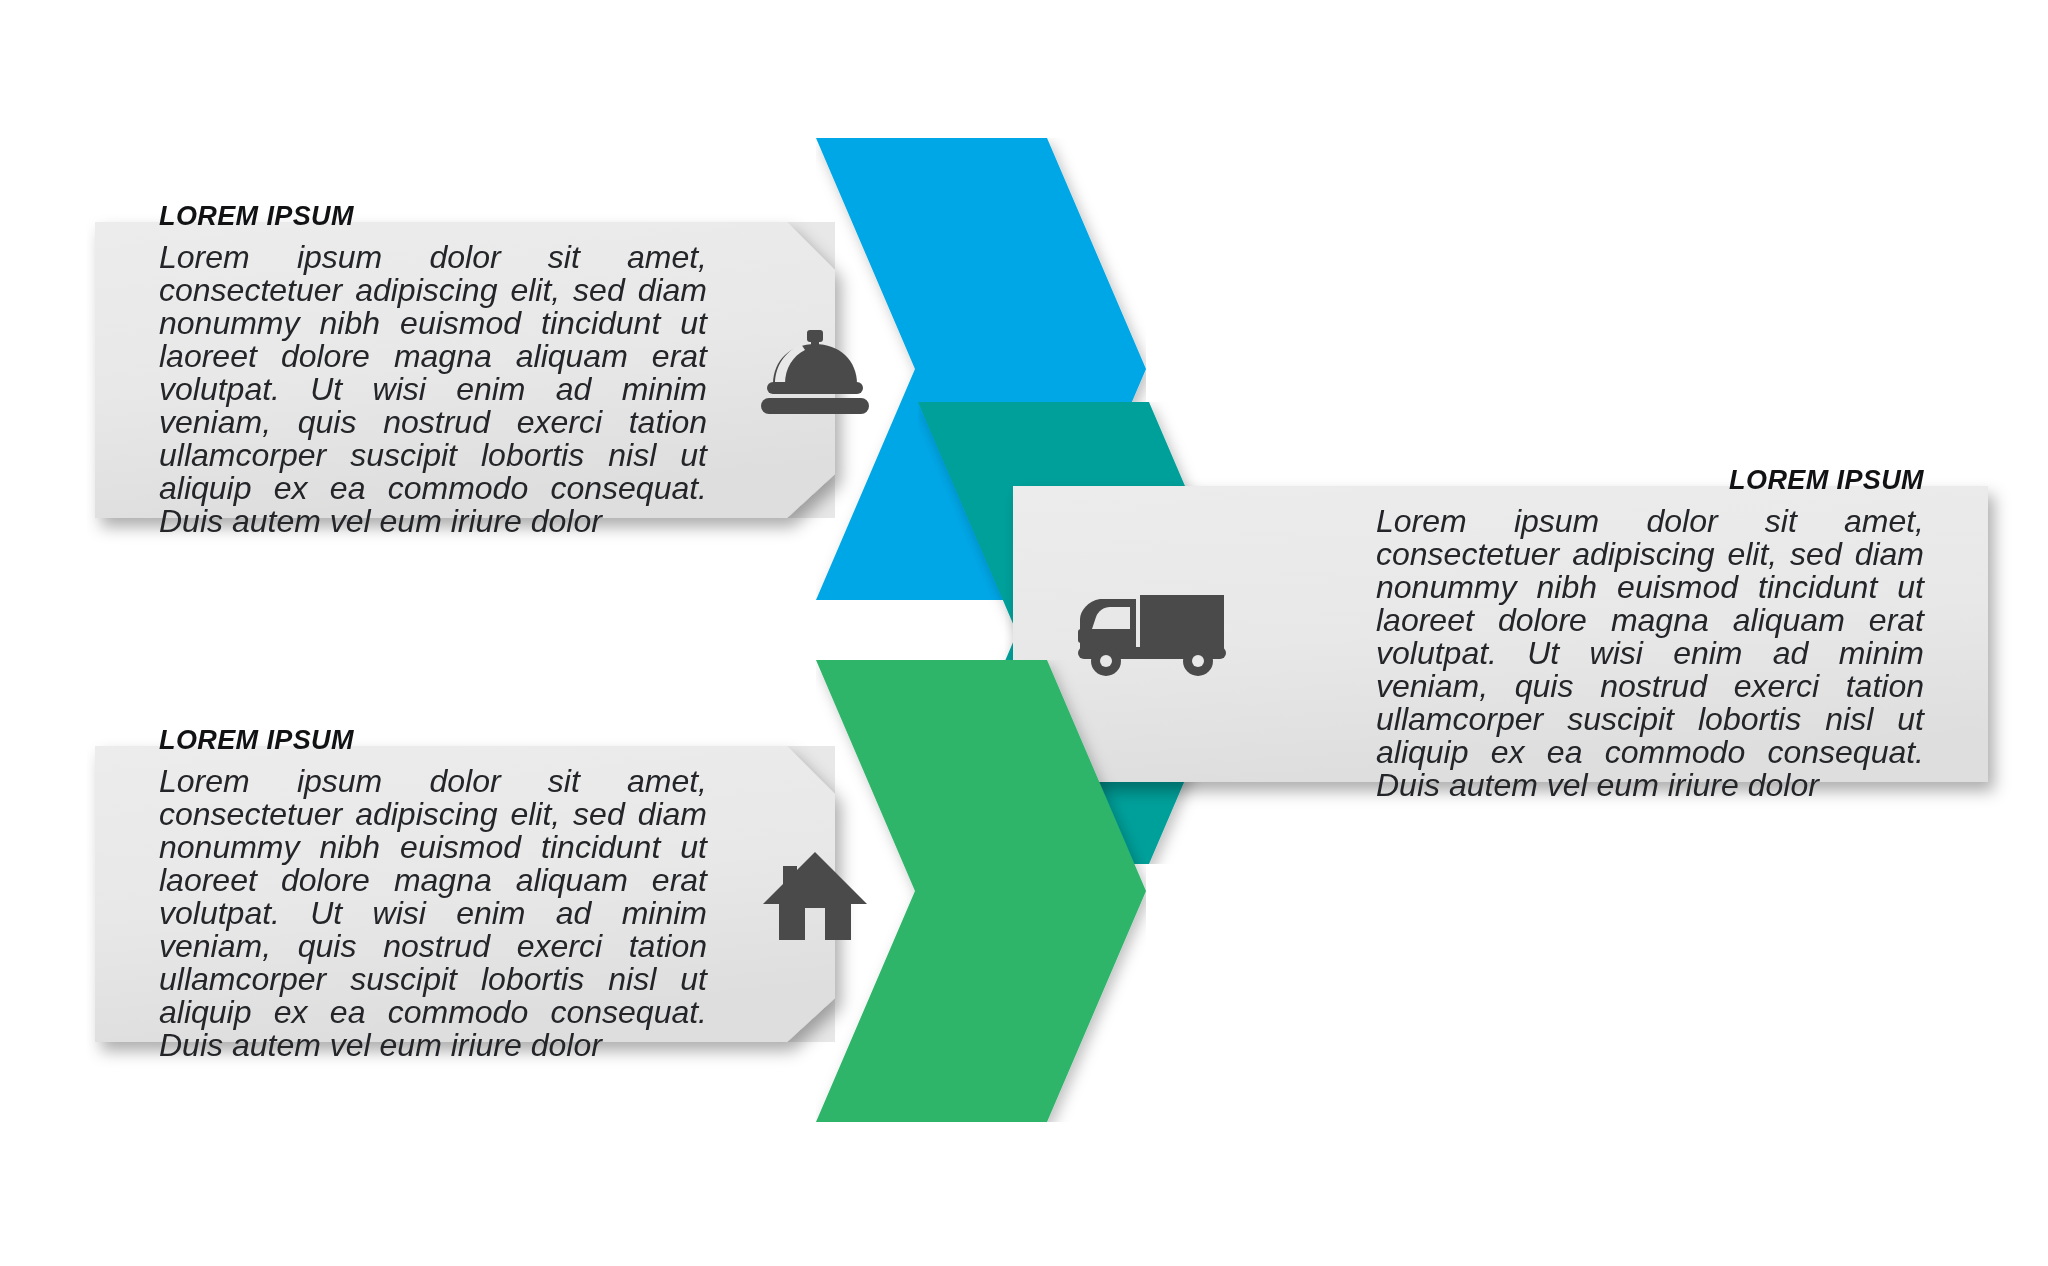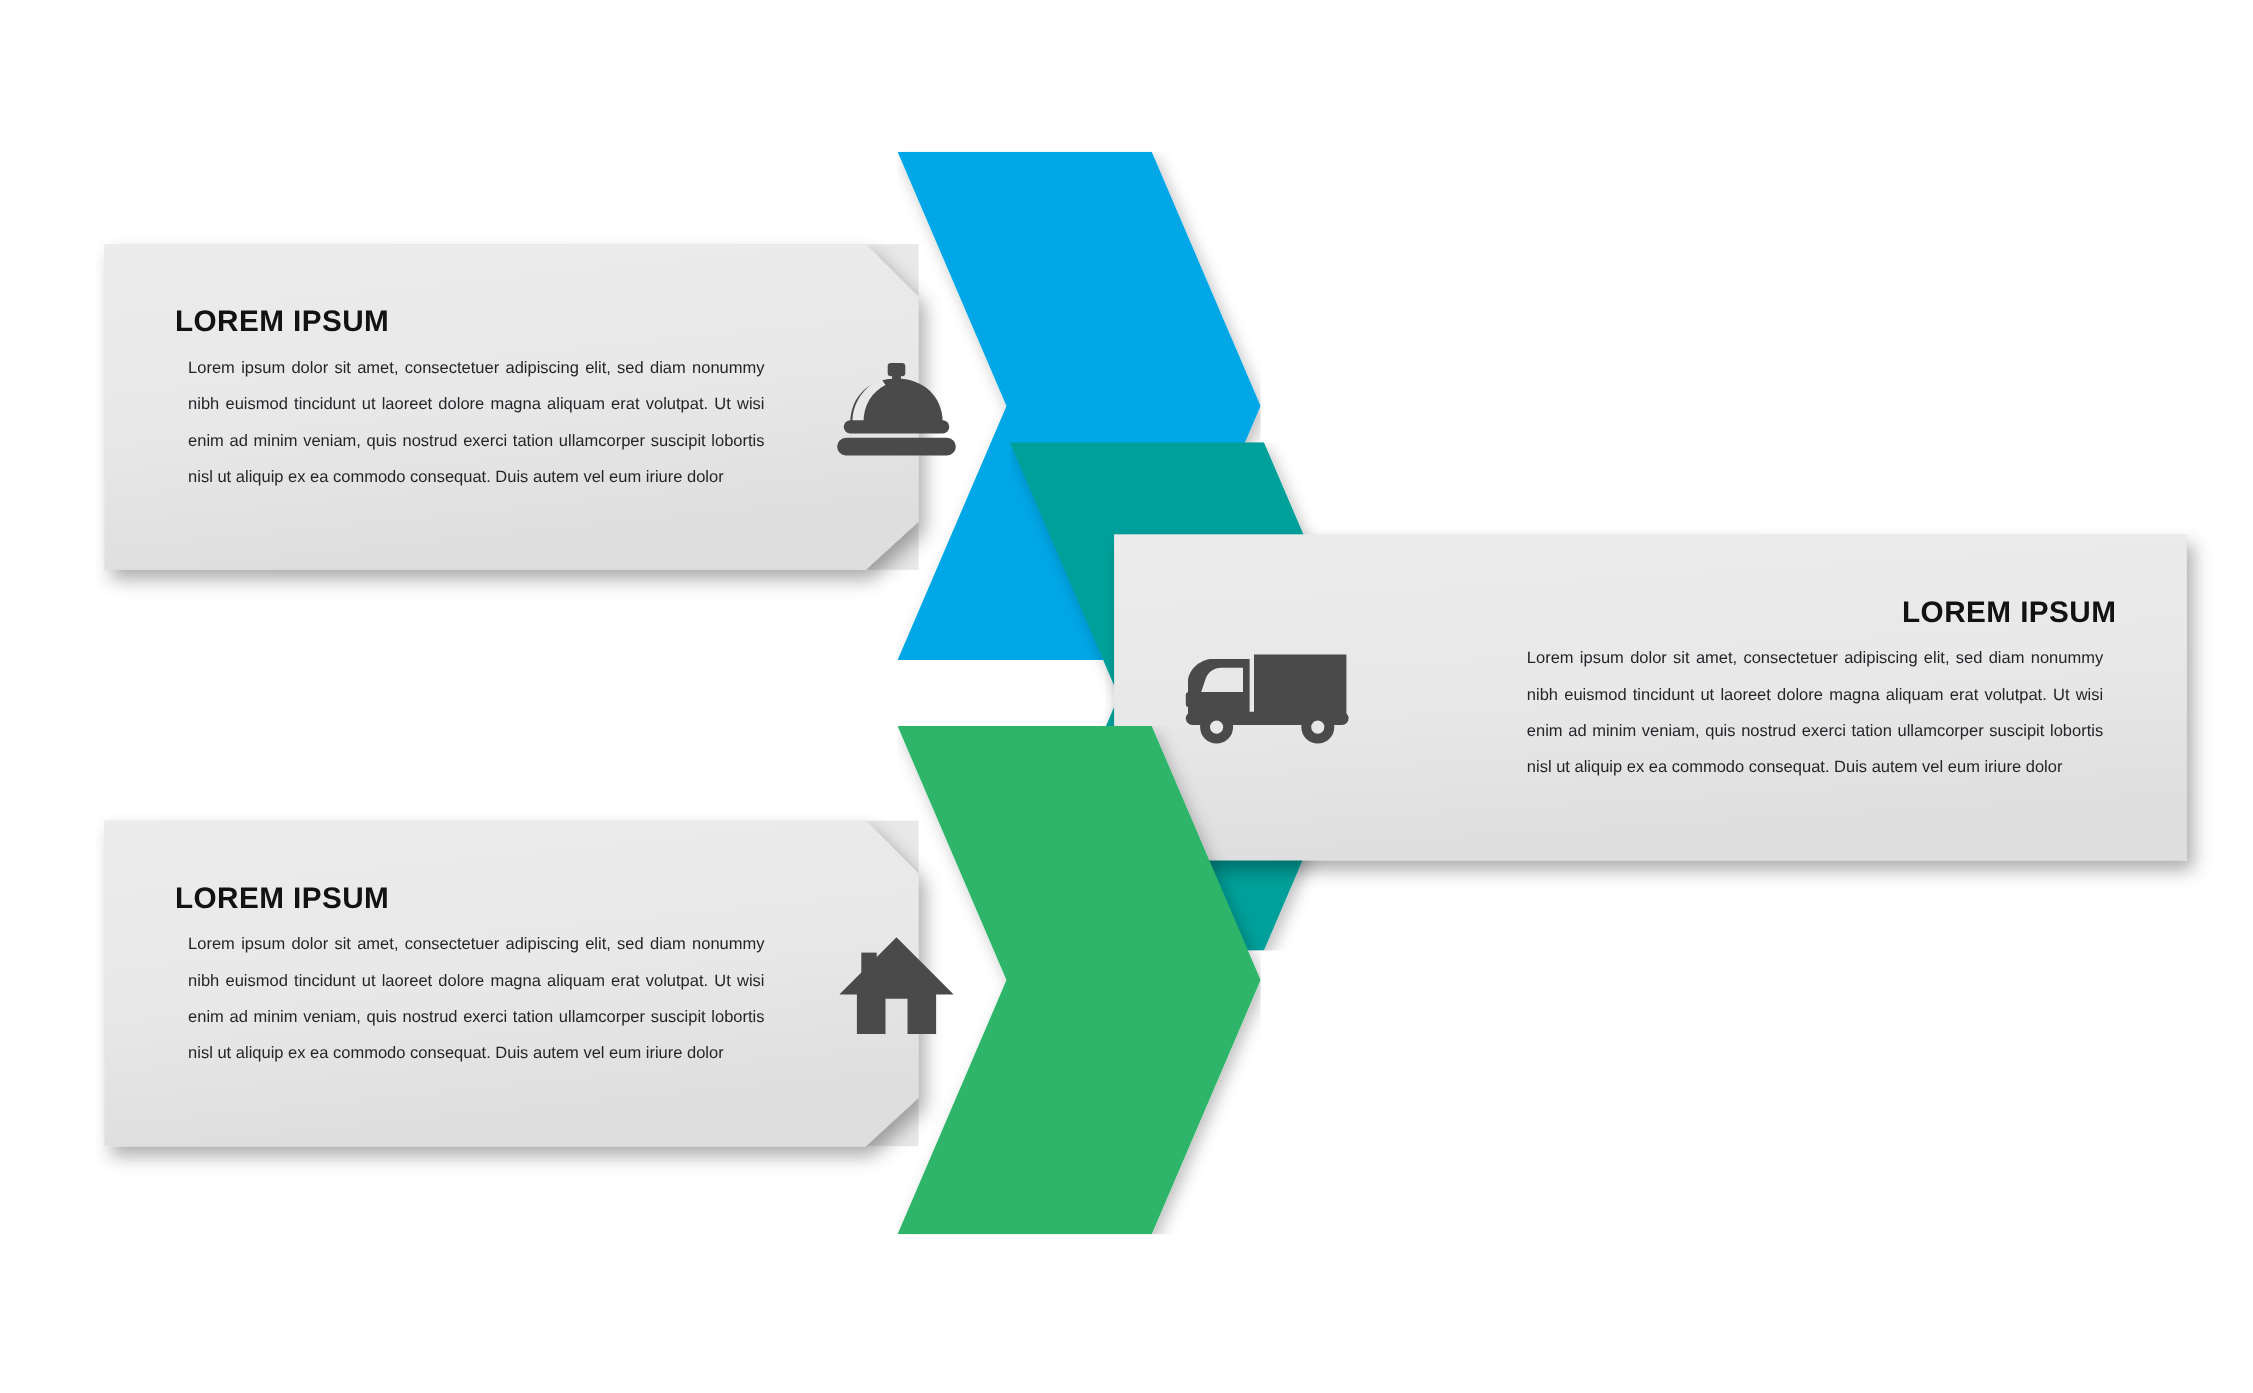--- a/index.html
+++ b/index.html
@@ -2,21 +2,21 @@
 <html><head>
 <meta charset="utf-8">
 <style>
   html,body{margin:0;padding:0;}
   body{
     width:2048px;height:1266px;
     background:#ffffff;
     font-family:"Liberation Sans",sans-serif;
     overflow:hidden;
   }
-  #stage{position:relative;width:2048px;height:936px;background:#fff;}
+  #stage{position:relative;width:2048px;height:936px;background:#fff;font-style:italic;}
 
   
   .chevron{position:absolute;}
   .chevron svg{display:block;}
 
   
   .panel{
     position:absolute;
     background:#e8e8e9;
     box-sizing:border-box;
@@ -31,24 +31,24 @@
   .txtwrap{box-sizing:border-box;}
   .title{
     font-weight:bold;
     font-size:27px;
     letter-spacing:.4px;
     color:#111214;
     margin:0 0 10px 0;
     line-height:1.05;
   }
   .body-text{
-    font-size:15px;
+    font-size:32px;
     line-height:33px;
     color:#232528;
-    margin:12px;
+    margin:0;
     text-align:justify;
     text-justify:inter-word;
   }
   .right .title,.right .body-text{direction:ltr;}
   .right .title{text-align:right;}
 
   .icon-slot{
     position:absolute;
     display:flex;align-items:center;justify-content:center;
   }

